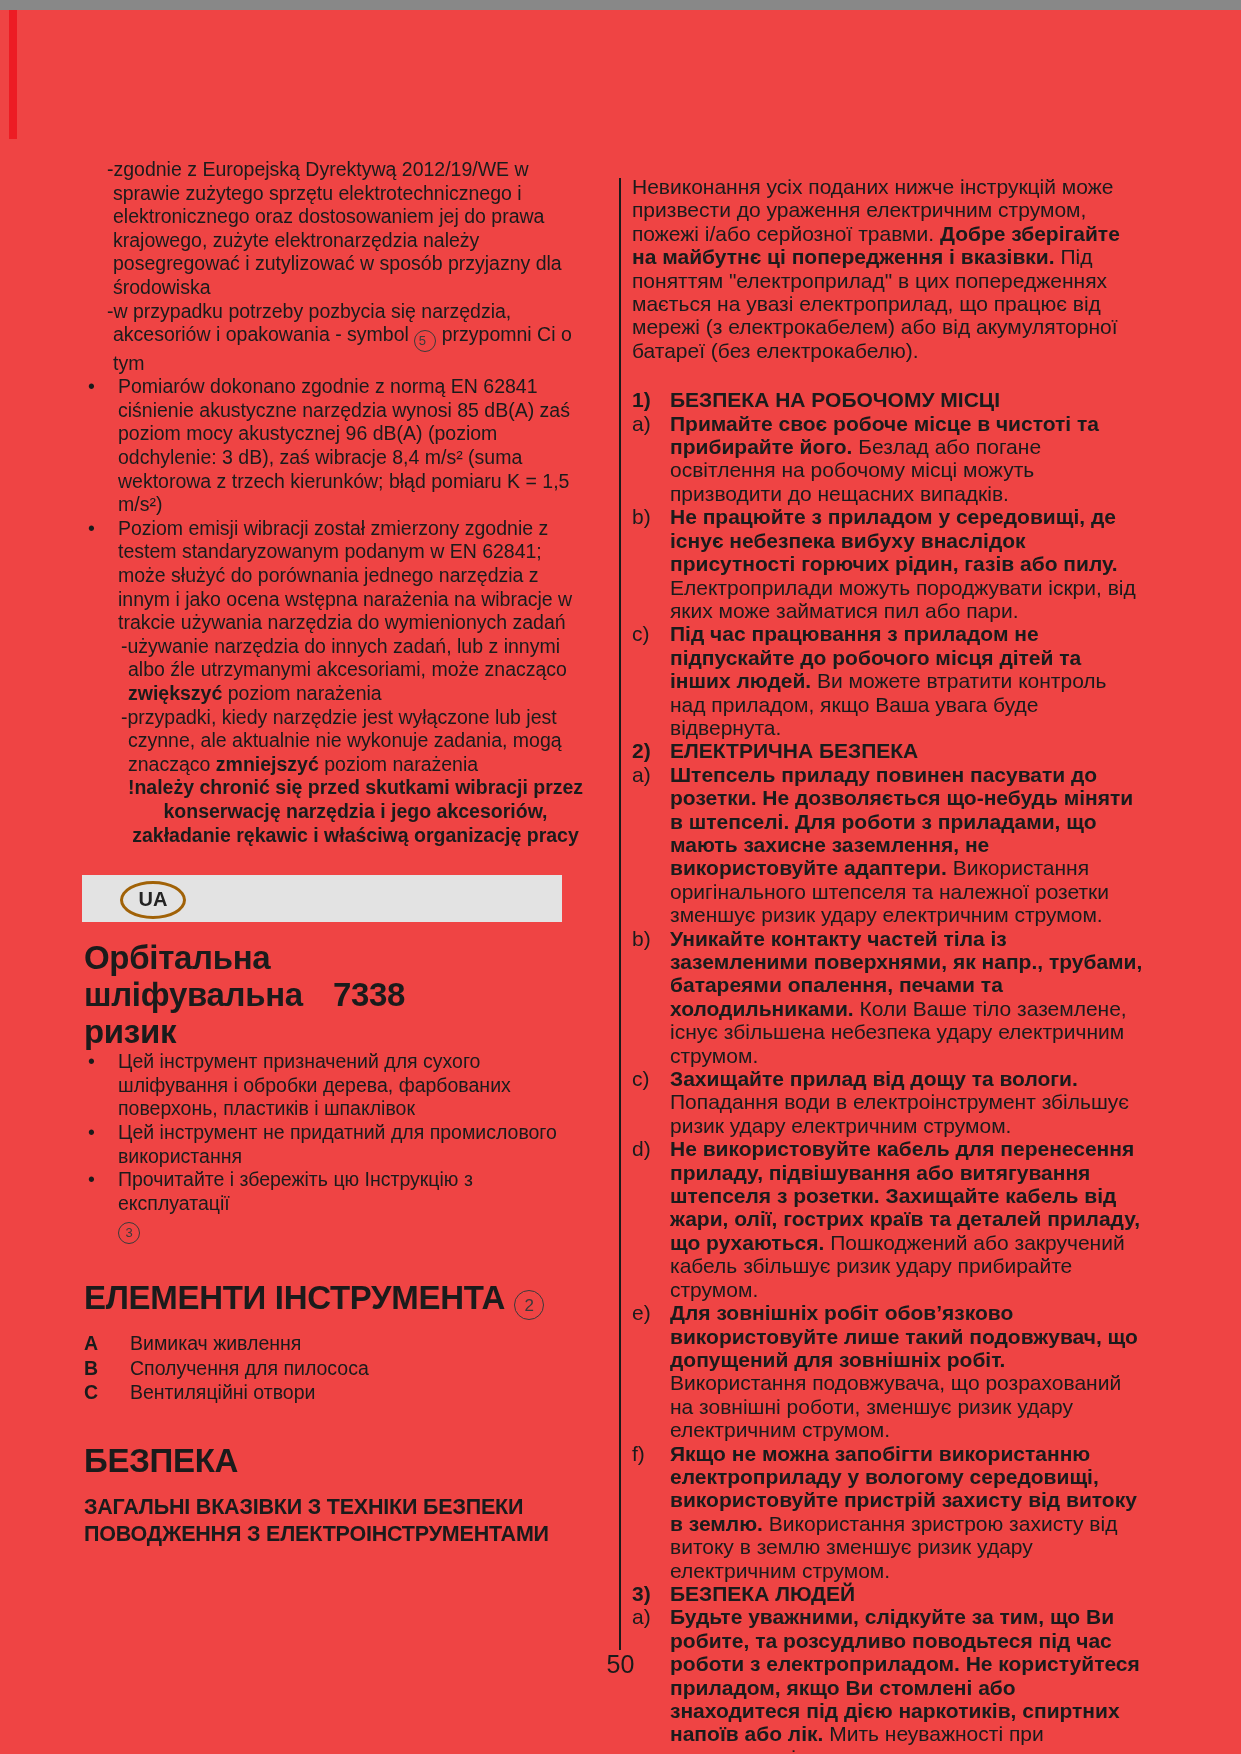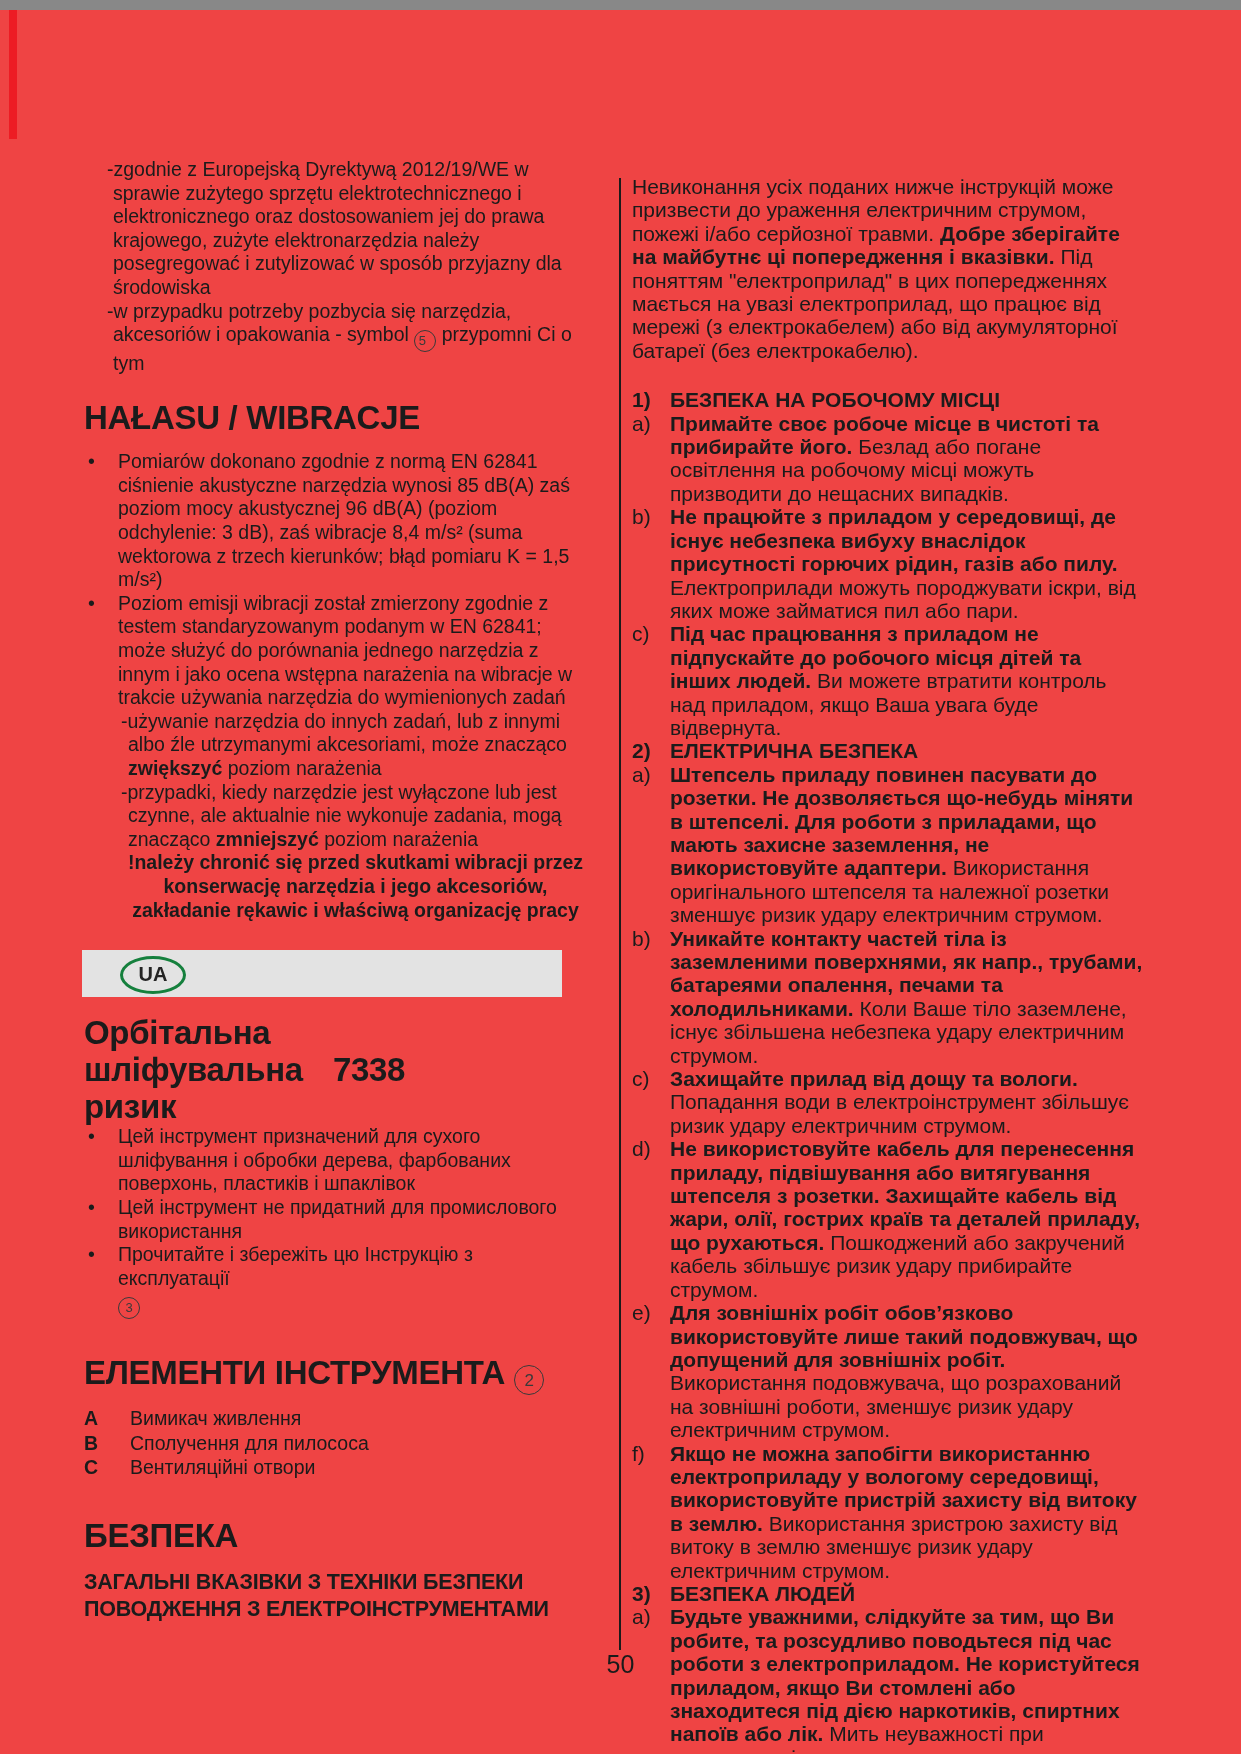--- a/index.html
+++ b/index.html
@@ -21,21 +21,21 @@
   .bullet .dot{position:absolute;left:4px;top:0;}
   .subitem{padding-left:44px;text-indent:-7px;}
   .warnblock{padding-left:43px;text-indent:0;text-align:center;}
 
   .badge{display:inline-flex;align-items:center;justify-content:center;width:20px;height:20px;
          border:1.5px solid #3a3a3a;border-radius:50%;font-size:13px;line-height:1;color:#3a3a3a;
          vertical-align:-4px;font-weight:normal;}
   .badge.lg{width:28px;height:28px;font-size:17px;vertical-align:-2px;border-width:1.6px;}
 
   .ua-bar{position:relative;margin:28px 0 0 -2px;width:480px;height:47px;}
-  .ua-oval{position:absolute;left:38px;top:6px;width:60px;height:32px;border:3px solid #15803d;
+  .ua-oval{position:absolute;left:38px;top:6px;width:60px;height:32px;border:3px solid #a16207;
            border-radius:50%;display:flex;align-items:center;justify-content:center;
            font-weight:bold;font-size:20px;color:#242424;}
 
   .h-product{margin-top:17px;line-height:37px;}
   .h-product .model{margin-left:30px;}
   .h-intro{margin:20px 0 13px 0;}
   .h-tech{margin:30px 0 0 0;}
   .h-elems{margin:36px 0 11px 0;}
   .kv{position:relative;padding-left:46px;line-height:24.6px;}
   .kv .k{position:absolute;left:0;font-weight:bold;}
@@ -51,21 +51,20 @@
 </head>
 <body>
 
 <div class="page">
   <div class="red-mark" style="background: rgb(237, 28, 36);"></div>
 
   <div class="col-left">
     <p class="hang">-zgodnie z Europejską Dyrektywą 2012/19/WE w sprawie zużytego sprzętu elektrotechnicznego i elektronicznego oraz dostosowaniem jej do prawa krajowego, zużyte elektronarzędzia należy posegregować i zutylizować w sposób przyjazny dla środowiska</p>
     <p class="hang"><span>-w przypadku potrzeby pozbycia się narzędzia, akcesoriów i opakowania - symbol </span><span class="badge">5</span><span> przypomni Ci o tym</span></p>
 
-    <h1 class="h-noise">HAŁASU / WIBRACJE</h1>
 
     <div class="bullet">
       <span class="dot">•</span>
       <span>Pomiarów dokonano zgodnie z normą EN 62841 ciśnienie akustyczne narzędzia wynosi 85 dB(A) zaś poziom mocy akustycznej 96 dB(A) (poziom odchylenie: 3 dB), zaś wibracje 8,4 m/s² (suma wektorowa z trzech kierunków; błąd pomiaru K = 1,5 m/s²)</span>
     </div>
     <div class="bullet">
       <span class="dot">•</span>
       <span>Poziom emisji wibracji został zmierzony zgodnie z testem standaryzowanym podanym w EN 62841; może służyć do porównania jednego narzędzia z innym i jako ocena wstępna narażenia na wibracje w trakcie używania narzędzia do wymienionych zadań</span>
     </div>
     <p class="subitem"><span>-używanie narzędzia do innych zadań, lub z innymi albo źle utrzymanymi akcesoriami, może znacząco </span><span class="b">zwiększyć</span><span> poziom narażenia</span></p>

